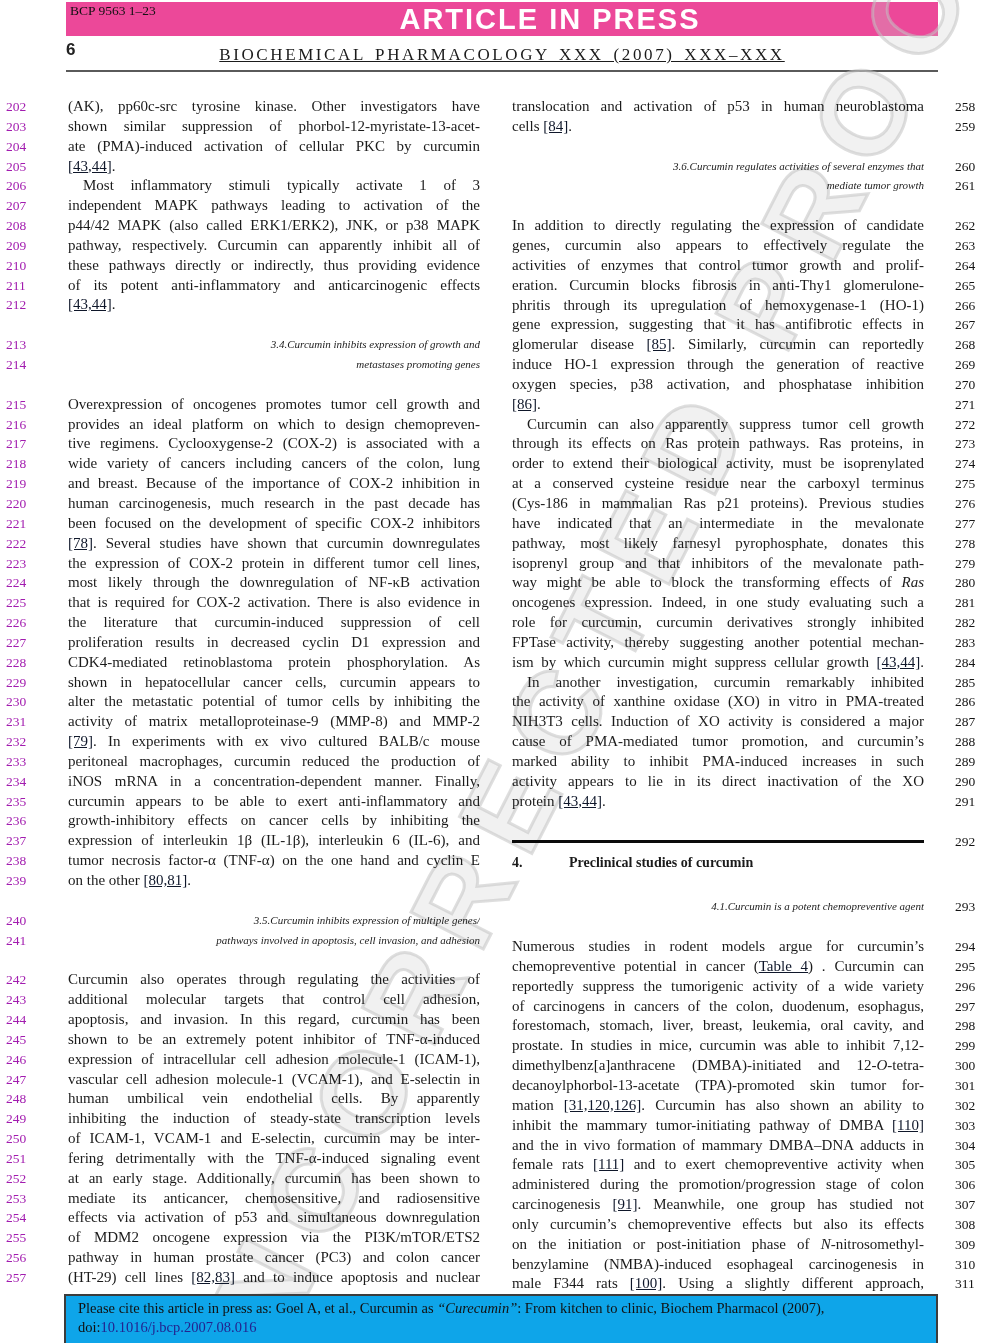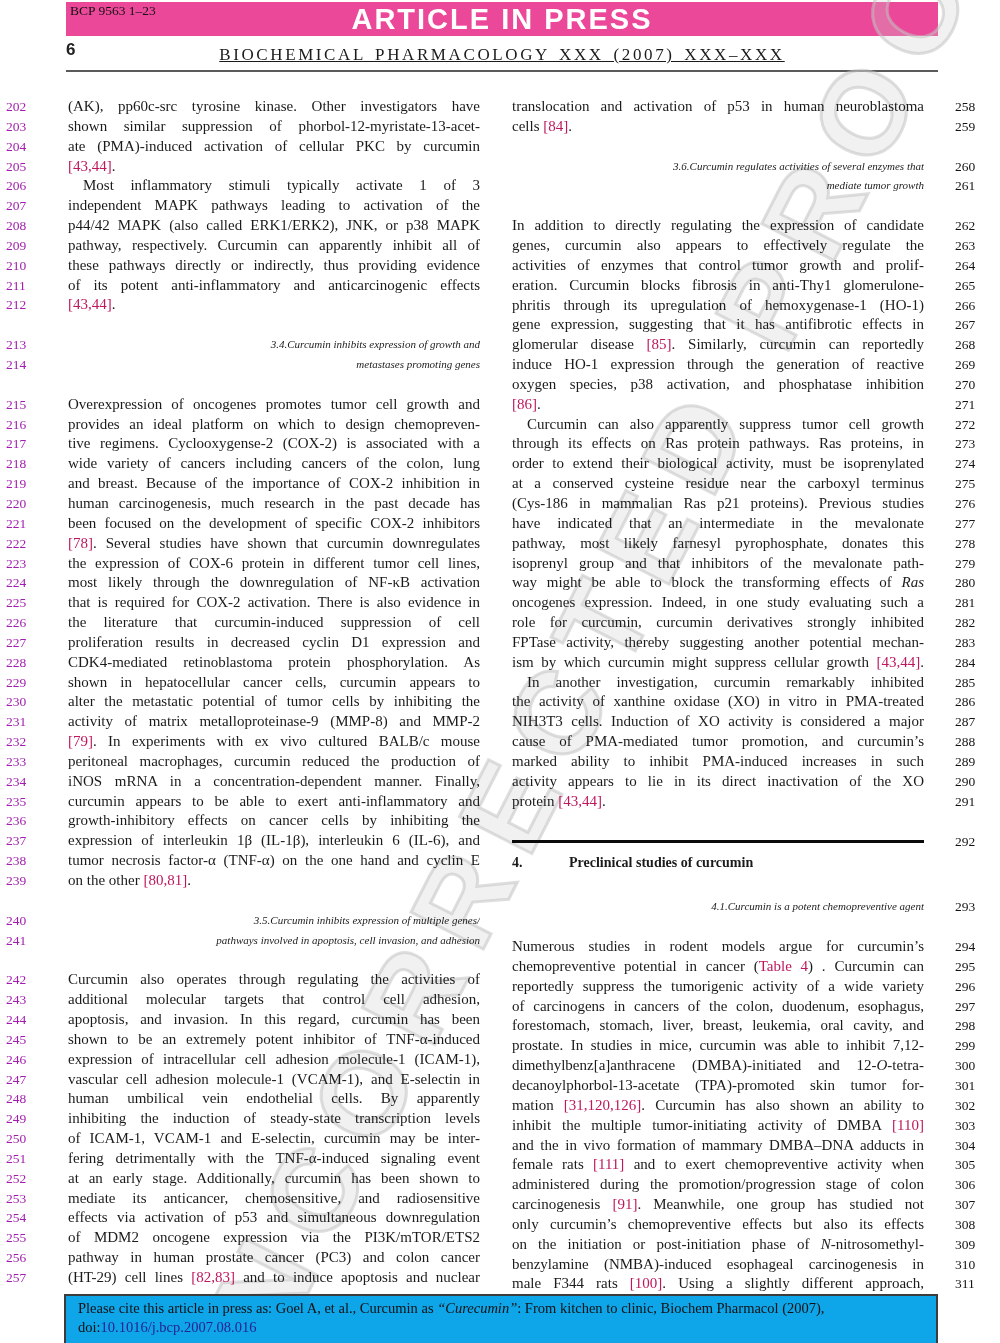--- a/index.html
+++ b/index.html
@@ -3,21 +3,21 @@
 <meta charset="utf-8">
 <style>
   html,body{margin:0;padding:0;background:#fff;}
   .page{position:relative;width:1000px;height:1343px;background:#fff;overflow:hidden;
         font-family:"Liberation Serif","DejaVu Serif",serif;color:#1b1b1b;}
   
   .banner{position:absolute;left:66px;top:2px;width:872px;height:34px;background:#ec4899;}
   .manuscript-id{position:absolute;left:4px;top:1px;font-size:13.5px;color:#111;}
   .banner-title{position:absolute;left:0;top:0;width:100%;text-align:center;line-height:34px;
         font-family:"Liberation Sans","DejaVu Sans",sans-serif;font-weight:bold;font-size:29px;
-        color:#fff;letter-spacing:2px;}
+        color:#fff;letter-spacing:2px;padding-left:48px;}
   .page-num{position:absolute;left:66px;top:40px;font-size:17px;font-weight:bold;
         font-family:"Liberation Sans","DejaVu Sans",sans-serif;color:#222;}
   .journal-line{position:absolute;left:66px;top:45px;width:872px;text-align:center;
         font-size:17px;letter-spacing:2.6px;word-spacing:3px;color:#1b1b1b;text-decoration:underline;}
   .head-rule{position:absolute;left:66px;top:70px;width:872px;height:2px;background:#5a5a5a;}
   
   .watermark{position:absolute;left:-240px;top:640px;width:1600px;text-align:center;z-index:0;
         font-family:"Liberation Sans","DejaVu Sans",sans-serif;font-weight:bold;font-size:118px;
         letter-spacing:22px;white-space:nowrap;color:rgba(205,205,205,0.28);
         -webkit-text-stroke:3px rgba(195,195,195,0.55);
@@ -31,21 +31,21 @@
   .blk-h{margin:19.9px 0;}
   .blk-s{margin-top:24px;margin-bottom:0;}
   .row{display:flex;height:19.85px;line-height:19.85px;}
   .num{flex:none;width:62px;font-size:13.5px;color:#a21caf;}
   .numr{flex:none;width:58px;padding-left:31px;font-size:13.5px;color:#141414;}
   .txt{flex:none;width:412px;height:19.85px;overflow:hidden;font-size:15px;}
   .txt.j{text-align:justify;text-align-last:justify;}
   .txt.l{text-align:left;}
   .txt.hl{font-style:italic;text-align:right;font-size:11px;}
   .txt.ind{text-indent:15px;}
-  .ref{color:#be185d;}
+  .ref{color:#0f172a;text-decoration:underline;}
   .it{font-style:italic;}
   .hn{display:inline-block;width:55px;font-style:inherit;}
   .rule-row{height:14px;line-height:14px;}
   .sect-rule{height:3px;background:#0a0a0a;margin-top:5px;}
   .sect-title-row{height:28px;line-height:28px;}
   .sect-title-row .txt{font-weight:bold;font-size:14px;height:28px;
         font-family:"Liberation Serif","DejaVu Serif",serif;}
   .sect-title-row .hn{width:57px;}
   
   .footer-box{position:absolute;left:64px;top:1294px;width:874px;height:53px;z-index:1;
@@ -156,21 +156,21 @@
           <div class="row">
             <div class="num">221</div>
             <div class="txt j"><span>been focused on the development of specific COX-2 inhibitors</span></div>
           </div>
           <div class="row">
             <div class="num">222</div>
             <div class="txt j"><span class="ref">[78]</span><span>. Several studies have shown that curcumin downregulates</span></div>
           </div>
           <div class="row">
             <div class="num">223</div>
-            <div class="txt j"><span>the expression of COX-6 protein in different tumor cell lines,</span></div>
+            <div class="txt j"><span>the expression of COX-2 protein in different tumor cell lines,</span></div>
           </div>
           <div class="row">
             <div class="num">224</div>
             <div class="txt j"><span>most likely through the downregulation of NF-κB activation</span></div>
           </div>
           <div class="row">
             <div class="num">225</div>
             <div class="txt j"><span>that is required for COX-2 activation. There is also evidence in</span></div>
           </div>
           <div class="row">
@@ -502,21 +502,21 @@
           </div>
           <div class="row">
             <div class="txt j"><span>decanoylphorbol-13-acetate (TPA)-promoted skin tumor for-</span></div>
             <div class="numr">301</div>
           </div>
           <div class="row">
             <div class="txt j"><span>mation </span><span class="ref">[31,120,126]</span><span>. Curcumin has also shown an ability to</span></div>
             <div class="numr">302</div>
           </div>
           <div class="row">
-            <div class="txt j"><span>inhibit the multiple tumor-initiating activity of DMBA </span><span class="ref">[110]</span></div>
+            <div class="txt j"><span>inhibit the mammary tumor-initiating pathway of DMBA </span><span class="ref">[110]</span></div>
             <div class="numr">303</div>
           </div>
           <div class="row">
             <div class="txt j"><span>and the in vivo formation of mammary DMBA–DNA adducts in</span></div>
             <div class="numr">304</div>
           </div>
           <div class="row">
             <div class="txt j"><span>female rats </span><span class="ref">[111]</span><span> and to exert chemopreventive activity when</span></div>
             <div class="numr">305</div>
           </div>

